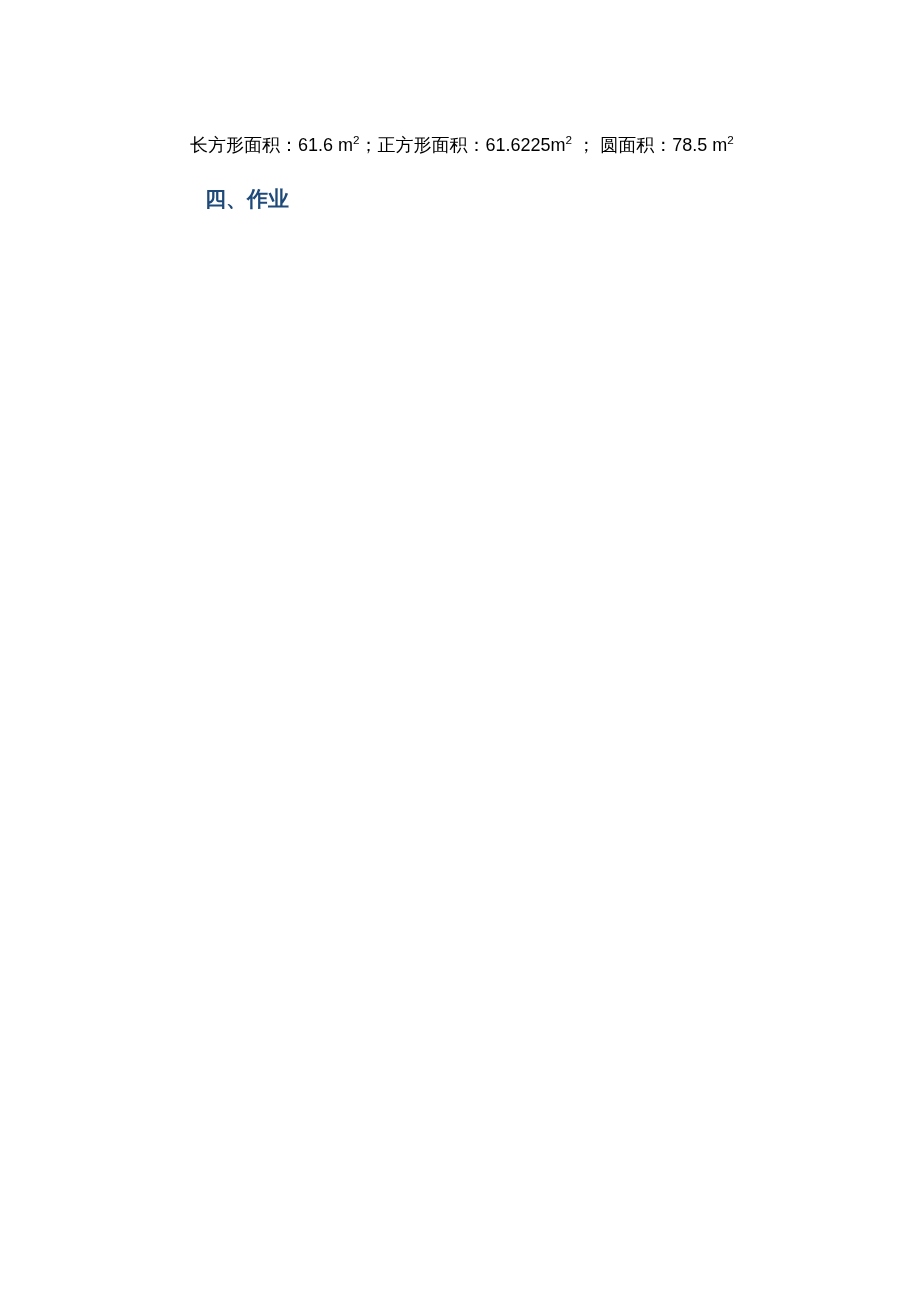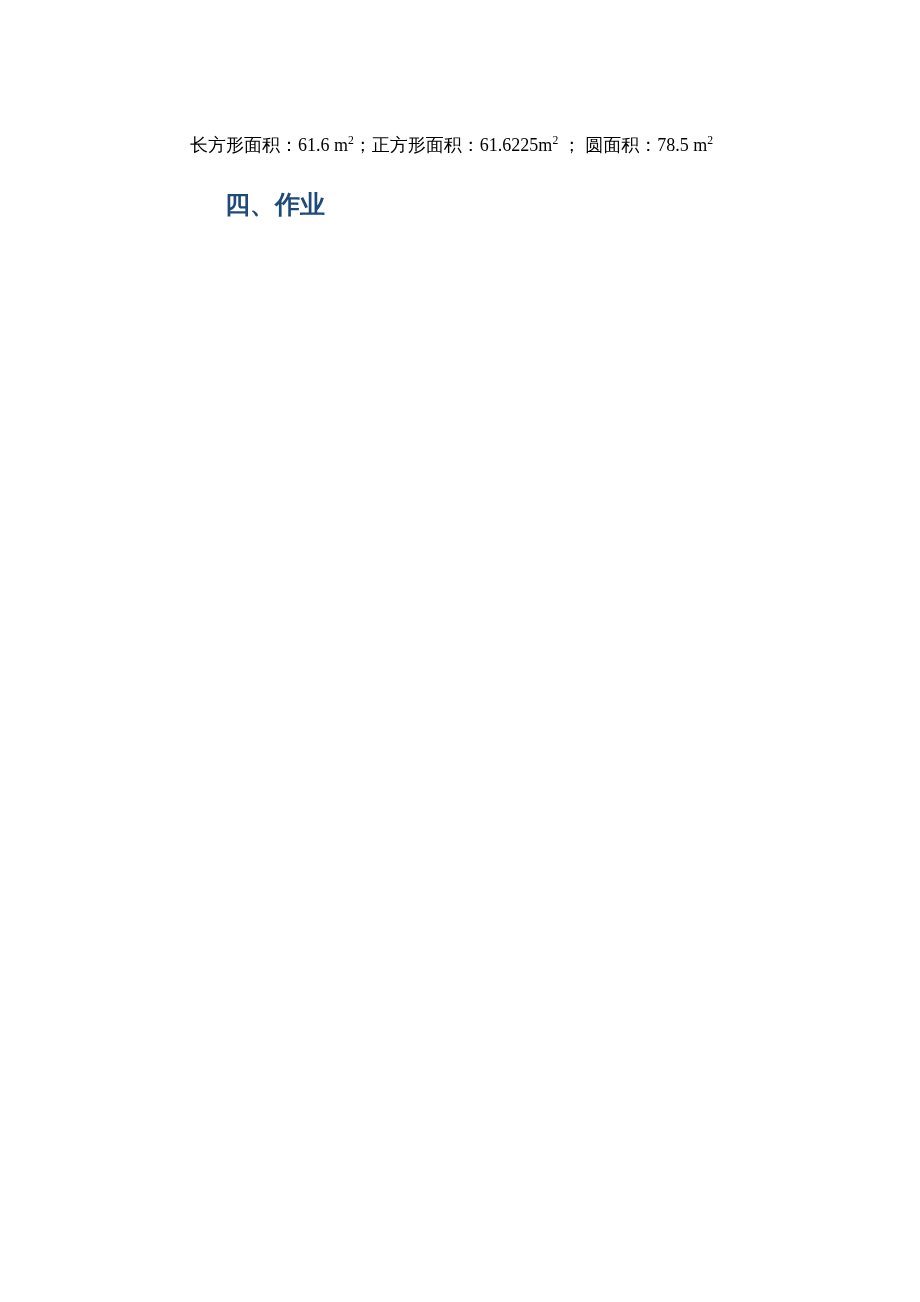--- a/index.html
+++ b/index.html
@@ -13,42 +13,41 @@
       height: 1302px;
       background-color: #ffffff;
       font-family: "Microsoft YaHei", "微软雅黑", "SimHei", sans-serif;
       padding: 120px 100px 100px 100px;
     }
     
     .content {
       font-size: 18px;
       line-height: 2.8;
       color: #000000;
-      font-family: Liberation Serif, serif;
     }
     
     .paragraph {
       text-align: justify;
       text-indent: 5em;
     }
     
     .paragraph-wrap {
       text-align: justify;
     }
     
     .indent-first {
       display: inline-block;
       width: 5em;
     }
     
     .section-heading {
       color: #1e4a7a;
       font-weight: bold;
       text-indent: 5em;
-      font-size: 25px;
+      font-size: 21px;
     }
     
     sup {
       font-size: 0.65em;
       vertical-align: super;
     }
   </style>
 </head>
 <body>
 

